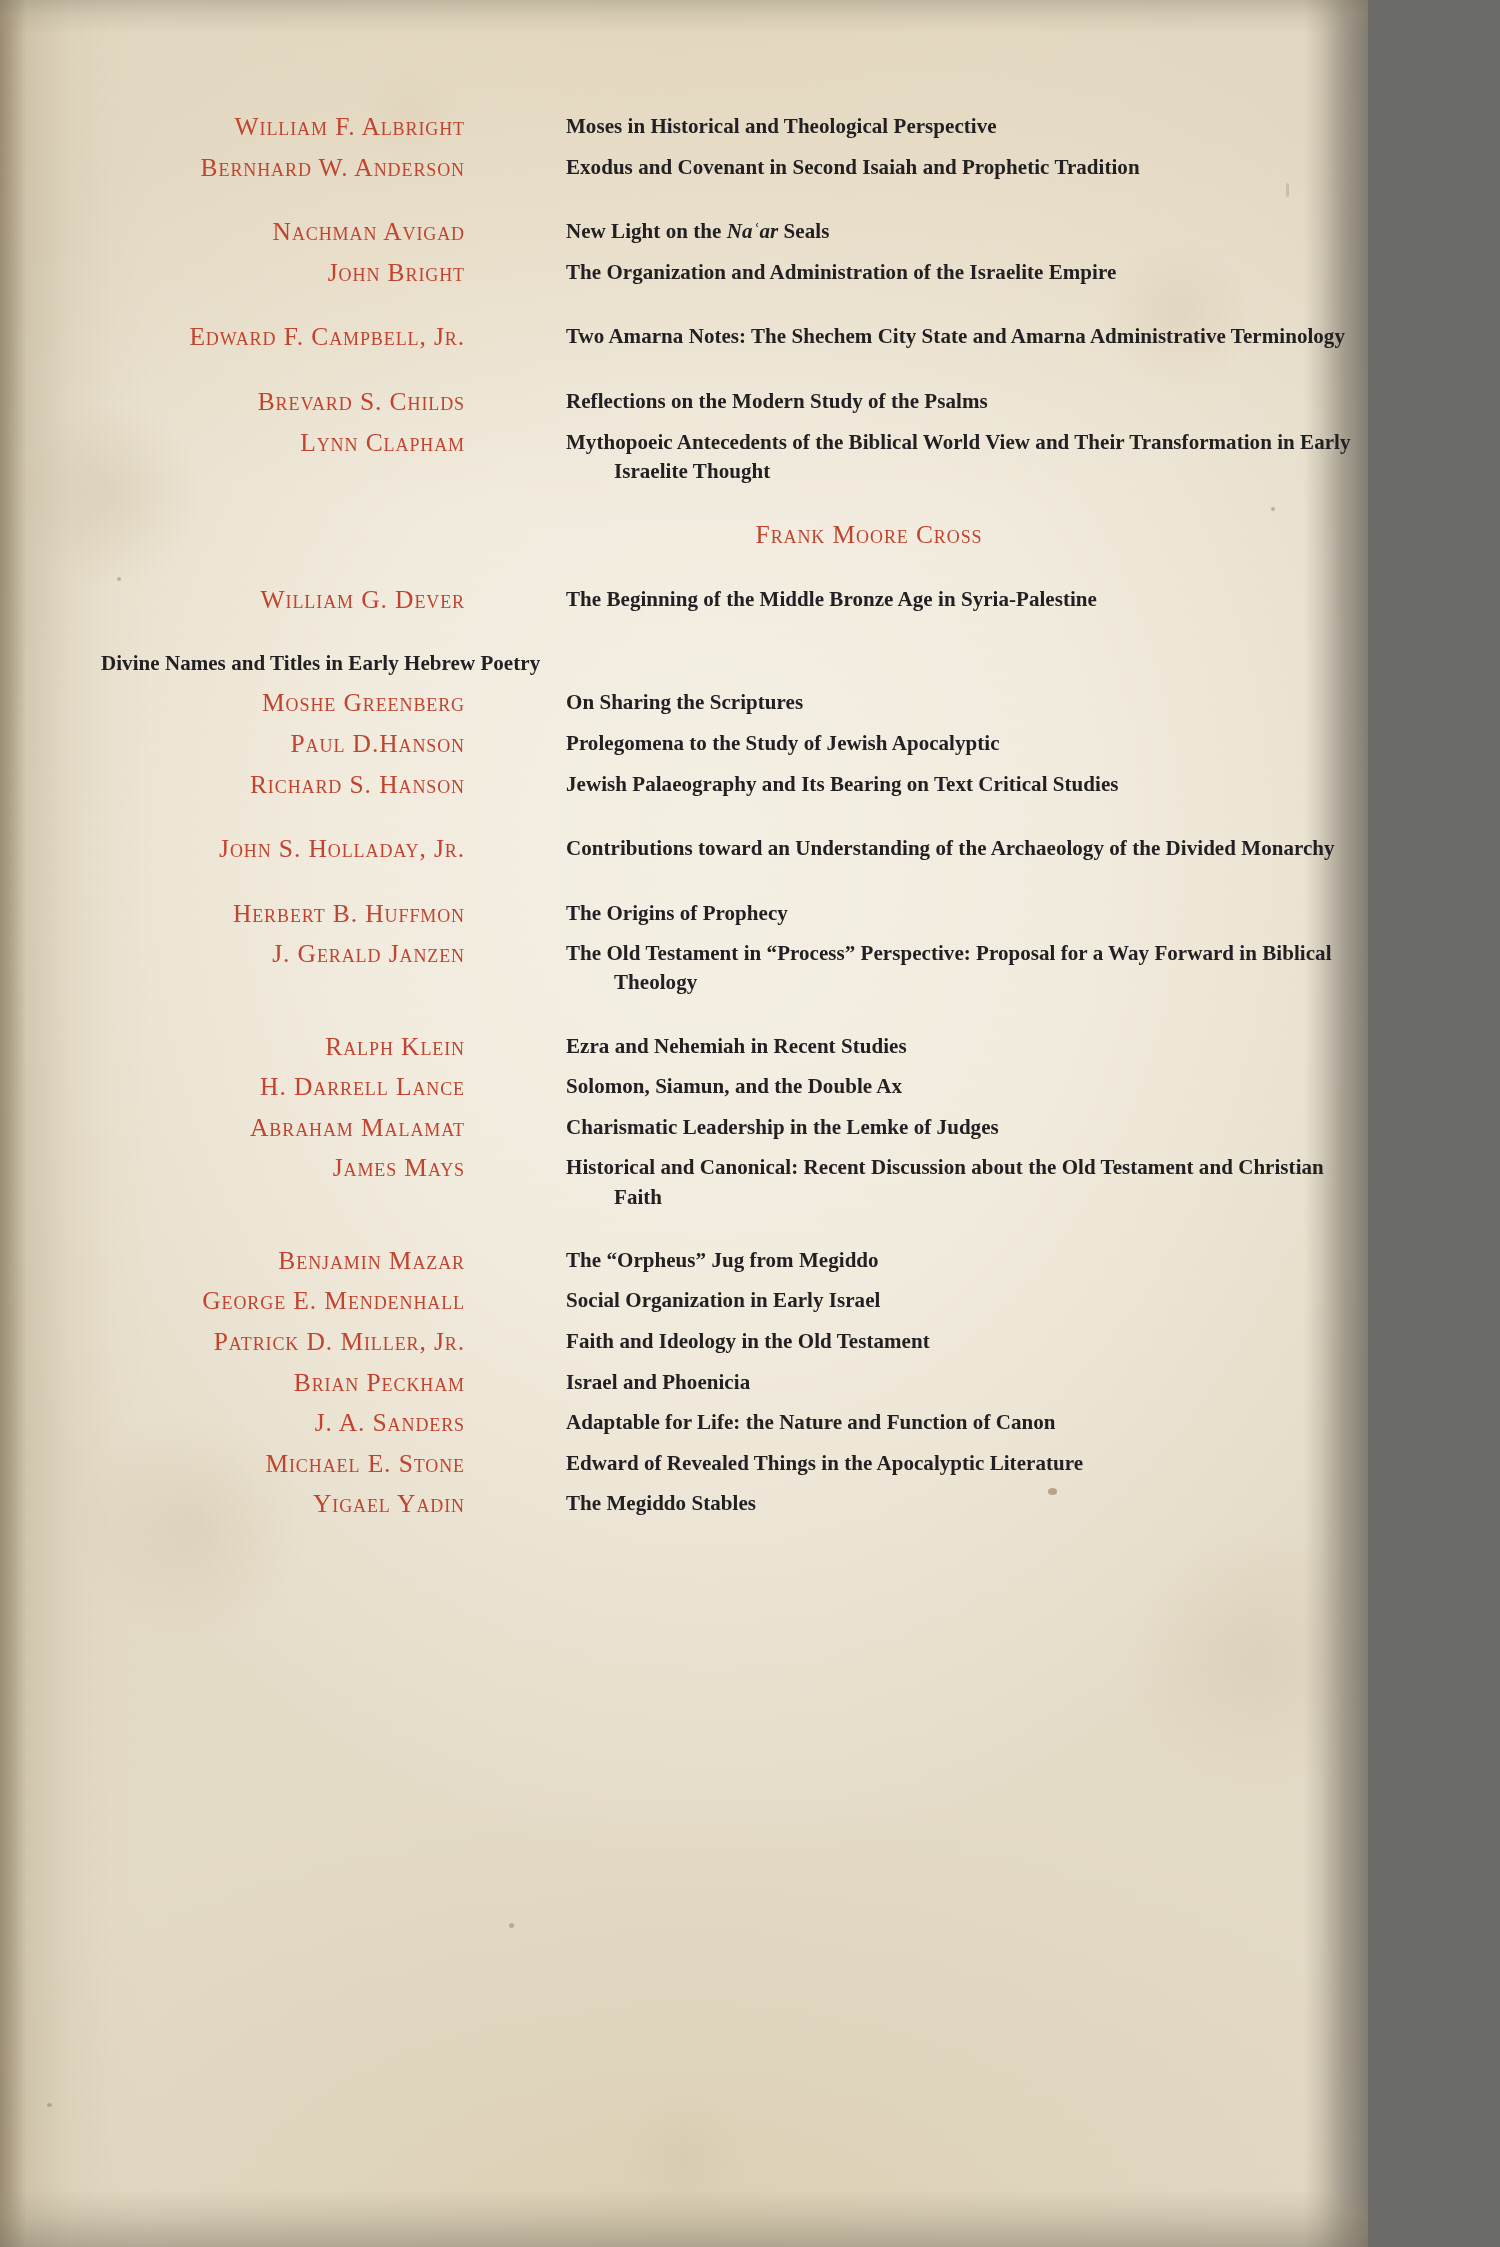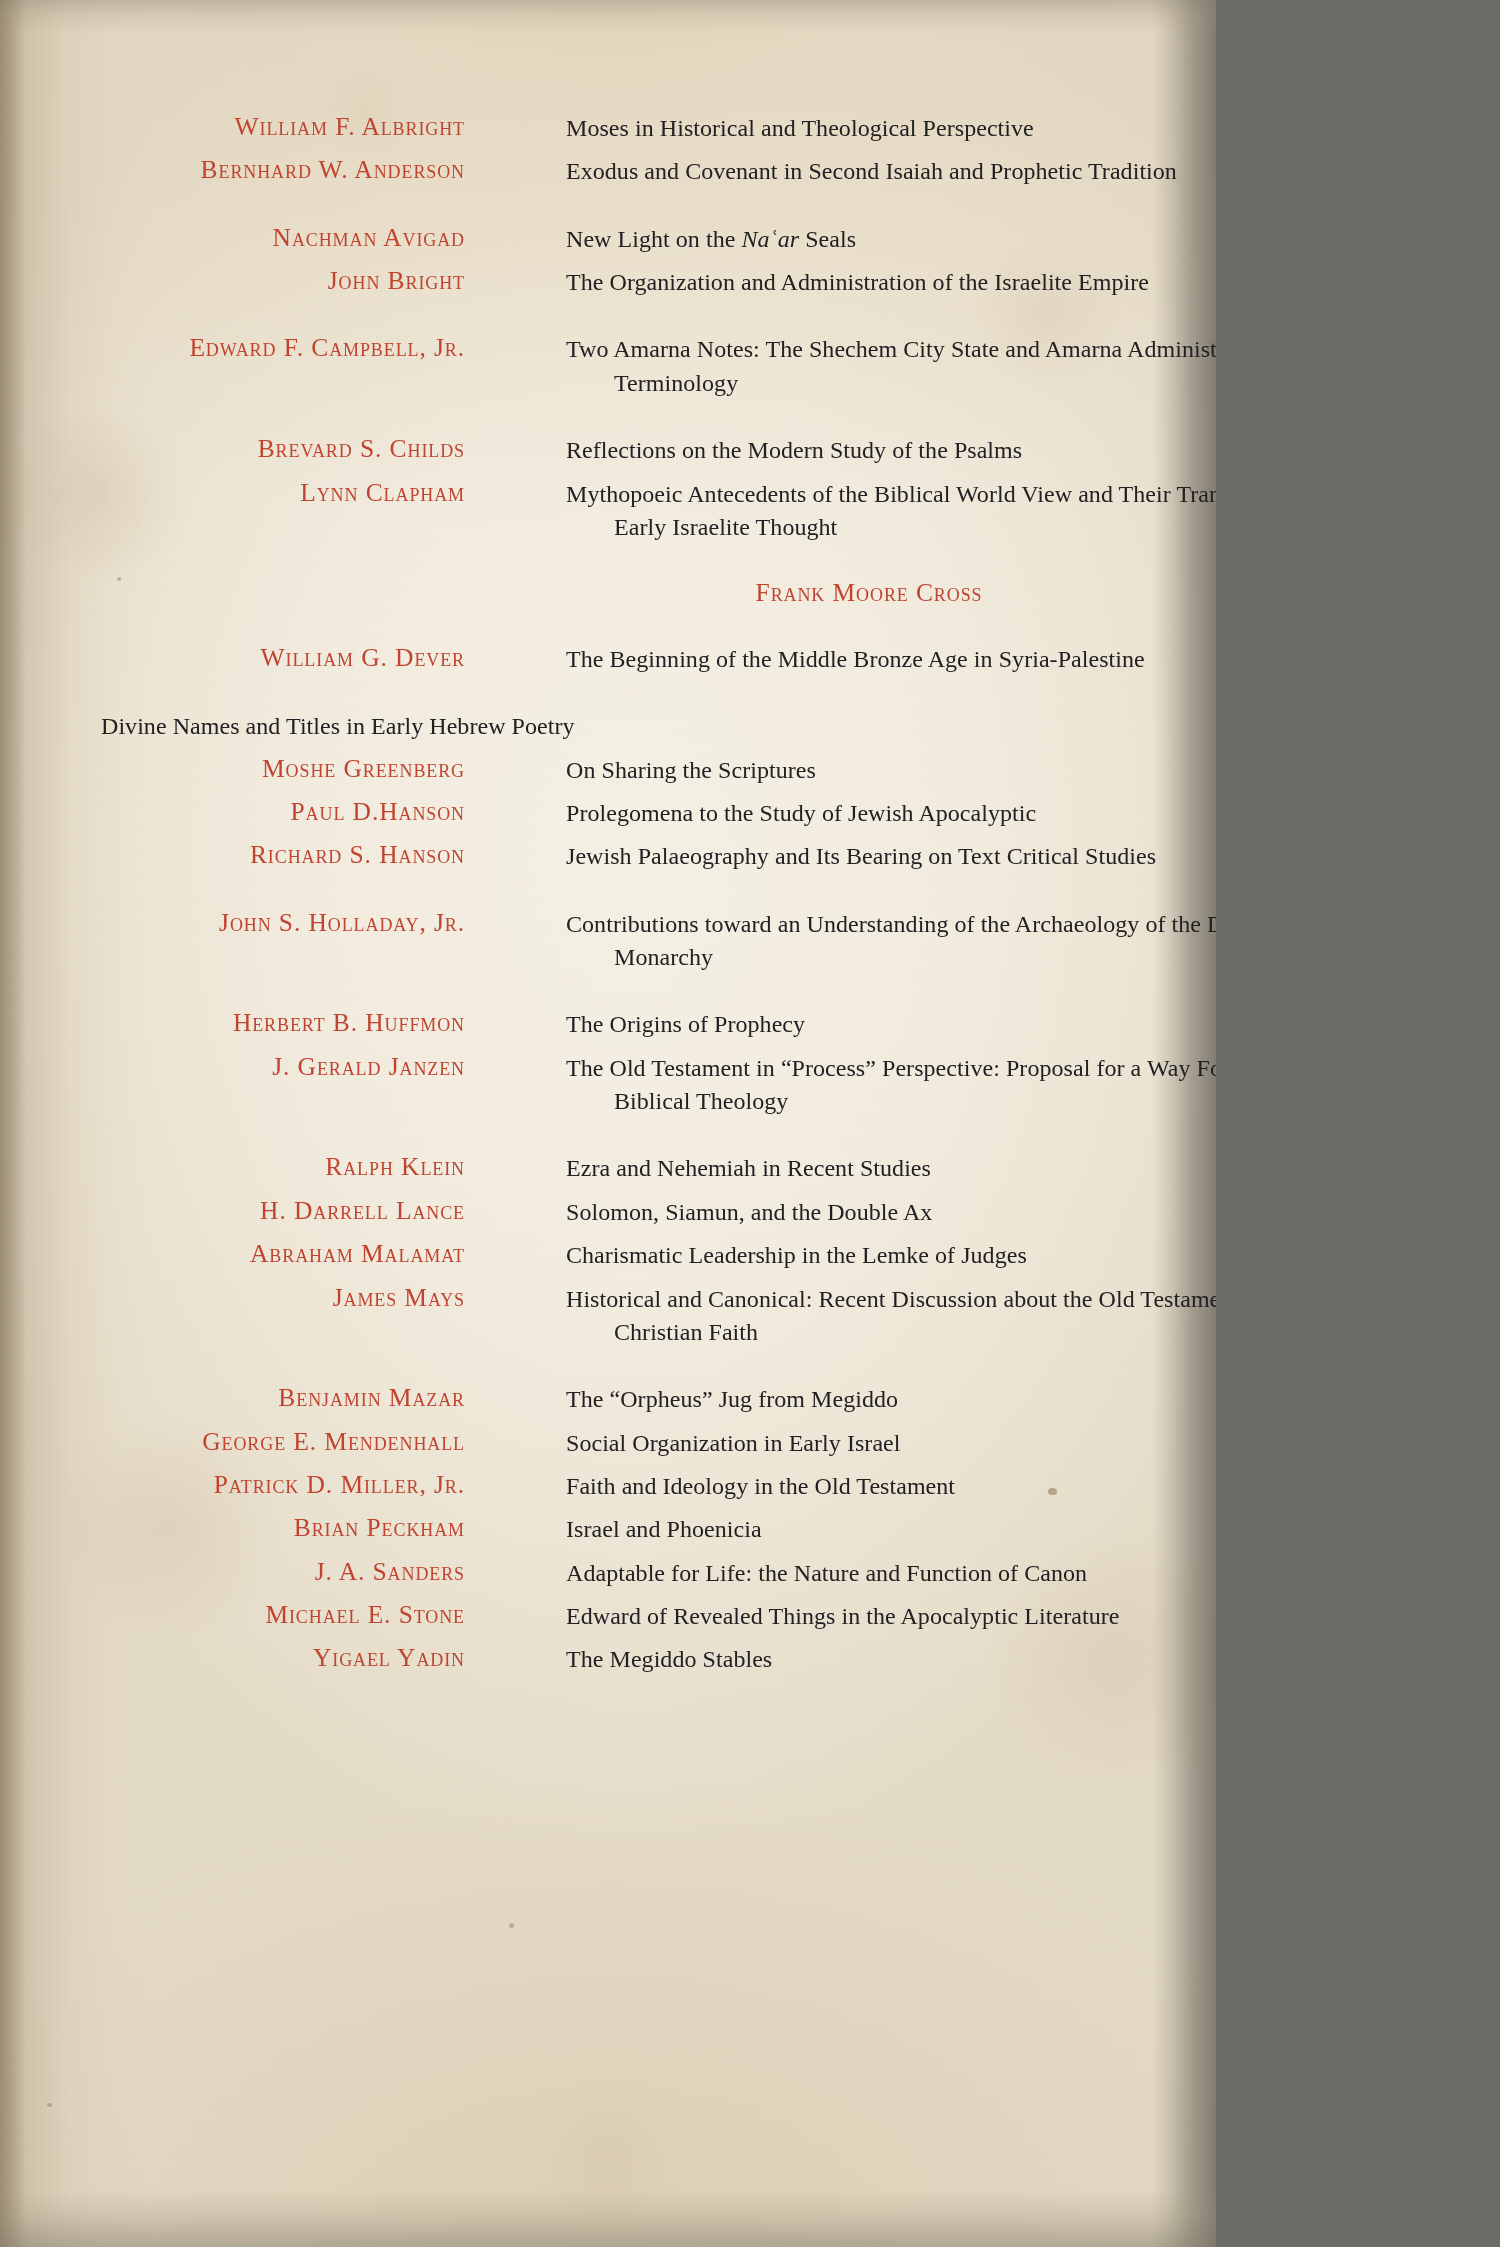--- a/index.html
+++ b/index.html
@@ -2,21 +2,21 @@
 <html><head>
 <meta charset="utf-8">
 <style>
   html, body {
     margin: 0;
     padding: 0;
     background: #6b6b68;
   }
   #page {
     position: relative;
-    width: 1216px;
+    width: 1368px;
     height: 2247px;
     overflow: hidden;
     background: #efe8d8;
     font-family: "Liberation Serif", "DejaVu Serif", serif;
   }
 
   
   .paper-base {
     position: absolute;
     inset: 0;
@@ -134,25 +134,26 @@
     line-height: 1.20;
     font-variant: small-caps;
     letter-spacing: 0.9px;
     white-space: nowrap;
   }
   .title-col {
     flex: 1 1 auto;
     padding-left: 101px;
     padding-right: 130px;
     color: #222023;
-    font-size: 24px;
+    font-size: 21px;
     line-height: 1.39;
     text-indent: -48px;
     margin-left: 48px;
     letter-spacing: 0.05px;
+    font-weight: bold;
   }
   .title-col i {
     font-style: italic;
   }
   .gap-md { margin-bottom: 34px; justify-content: center; }
   .gap-xs { margin-bottom: 10px; }
 
   .author-col, .title-col { position: relative; }
 </style>
 </head>

